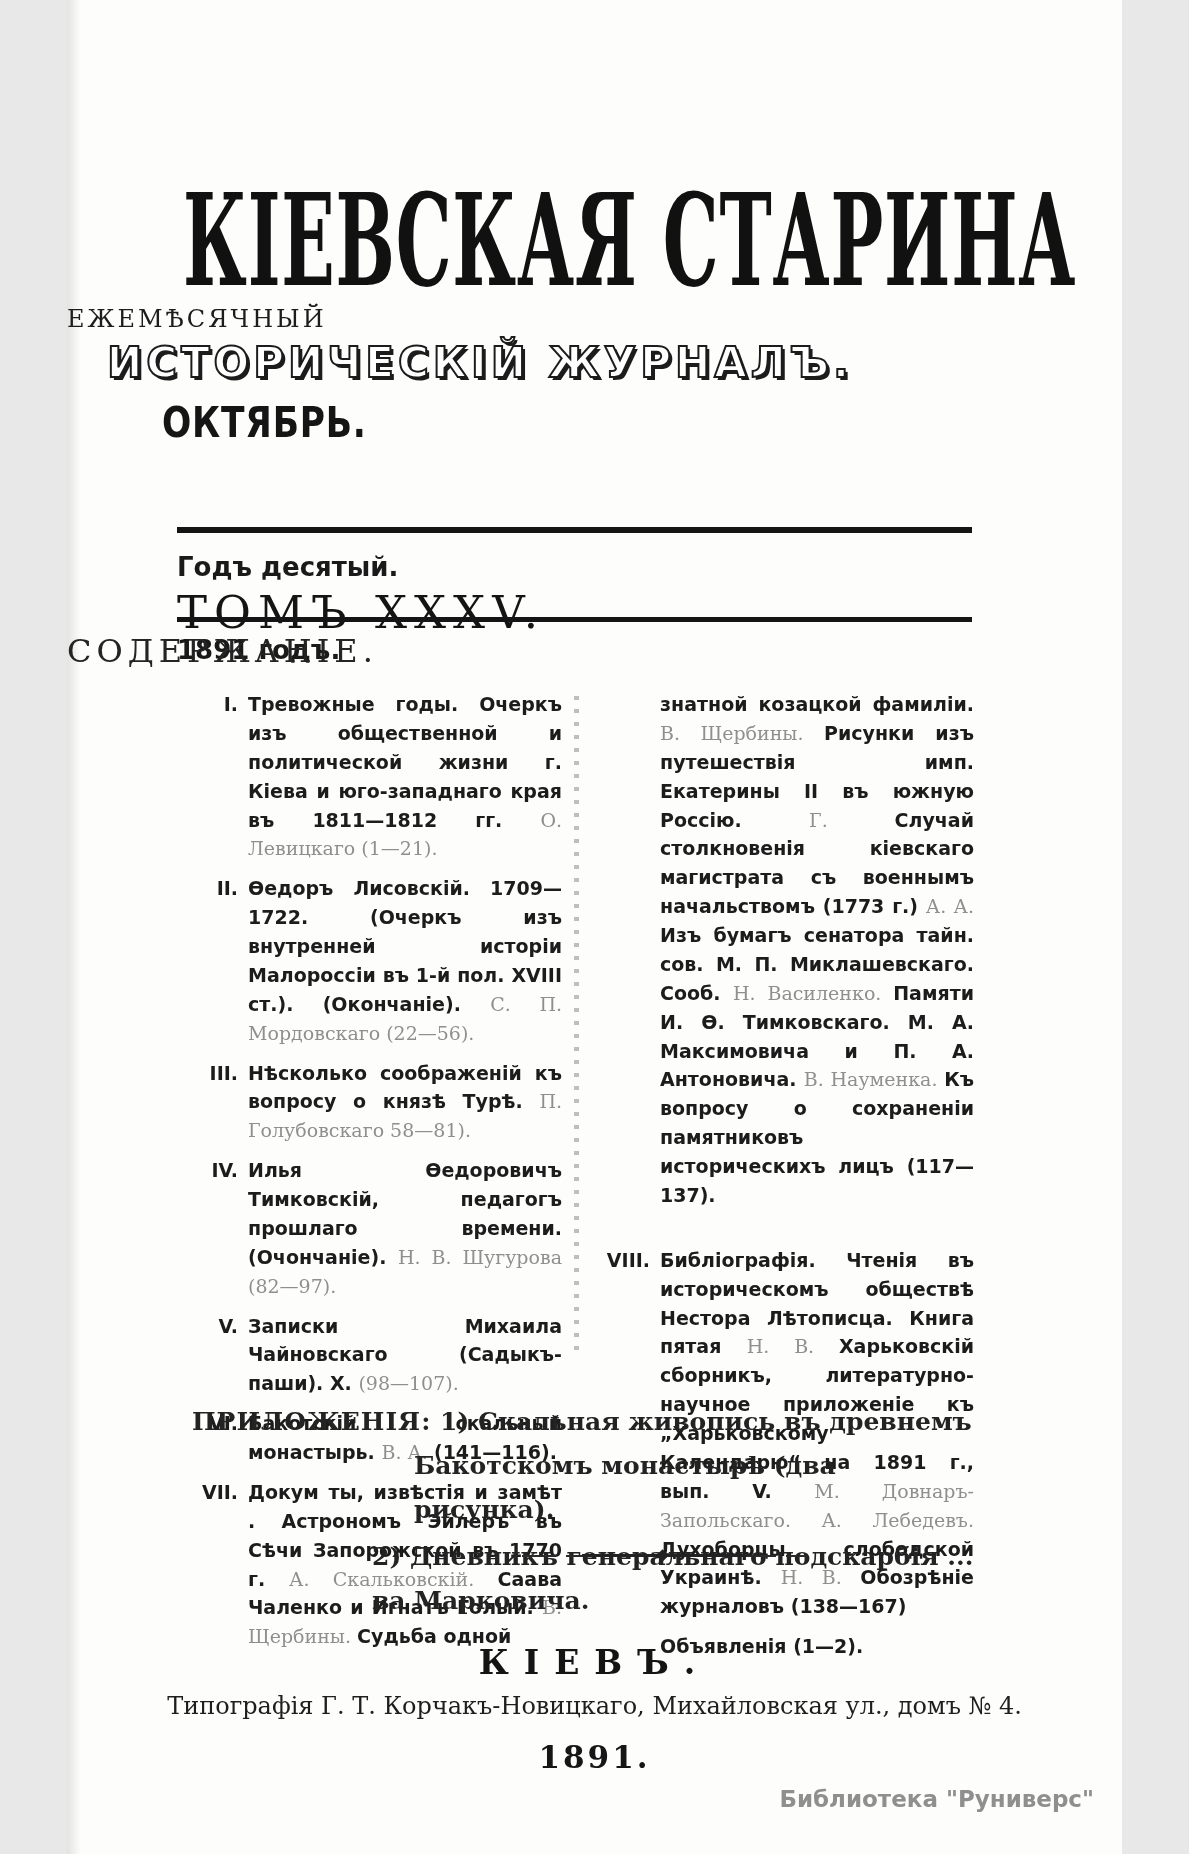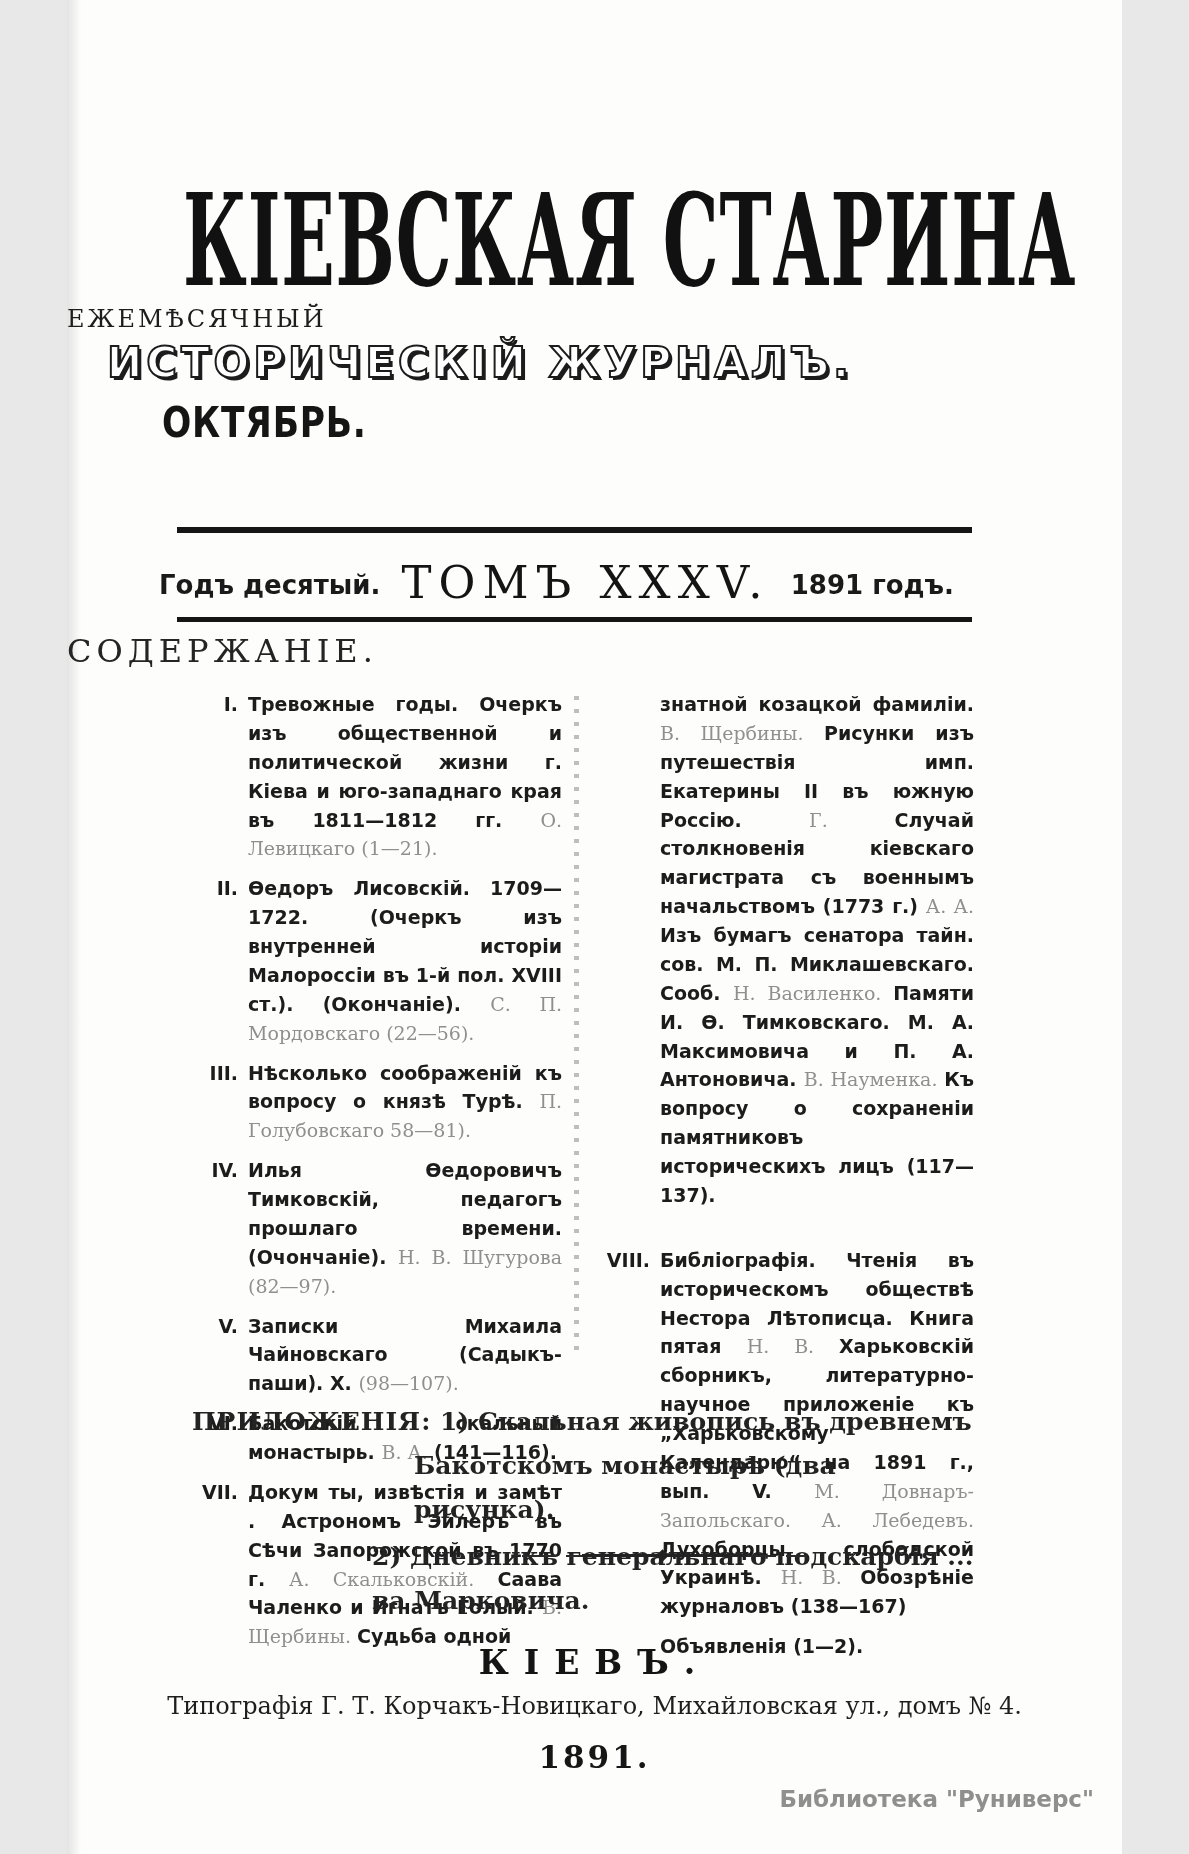--- a/index.html
+++ b/index.html
@@ -37,22 +37,22 @@
     font-family:"DejaVu Sans", sans-serif; font-weight:bold; font-size:42px;
     letter-spacing:1px; color:#151515;
     transform:scaleX(0.82); transform-origin:center top;
   }
 
   
   .rule { position:absolute; left:110px; width:795px; background:#151515; }
   .rule-1 { top:527px; height:6px; }
   .rule-2 { top:617px; height:5px; }
   .volume-row {
-    position:absolute; left:92px; width:795px; top:552px;
-    display:flex; justify-content:space-between; align-items:baseline;
+    position:absolute; left:110px; width:795px; top:552px;
+    display:flex; justify-content:space-between; align-items:baseline;flex-direction:column;
   }
   .edition-year, .pub-year {
     font-family:"DejaVu Sans", sans-serif; font-weight:bold; font-size:26px; color:#1a1a1a;
   }
   .volume-number {
     font-family:"DejaVu Serif", serif; font-size:45px; letter-spacing:7px; color:#141414;
     transform:translateY(4px);
   }
 
   

